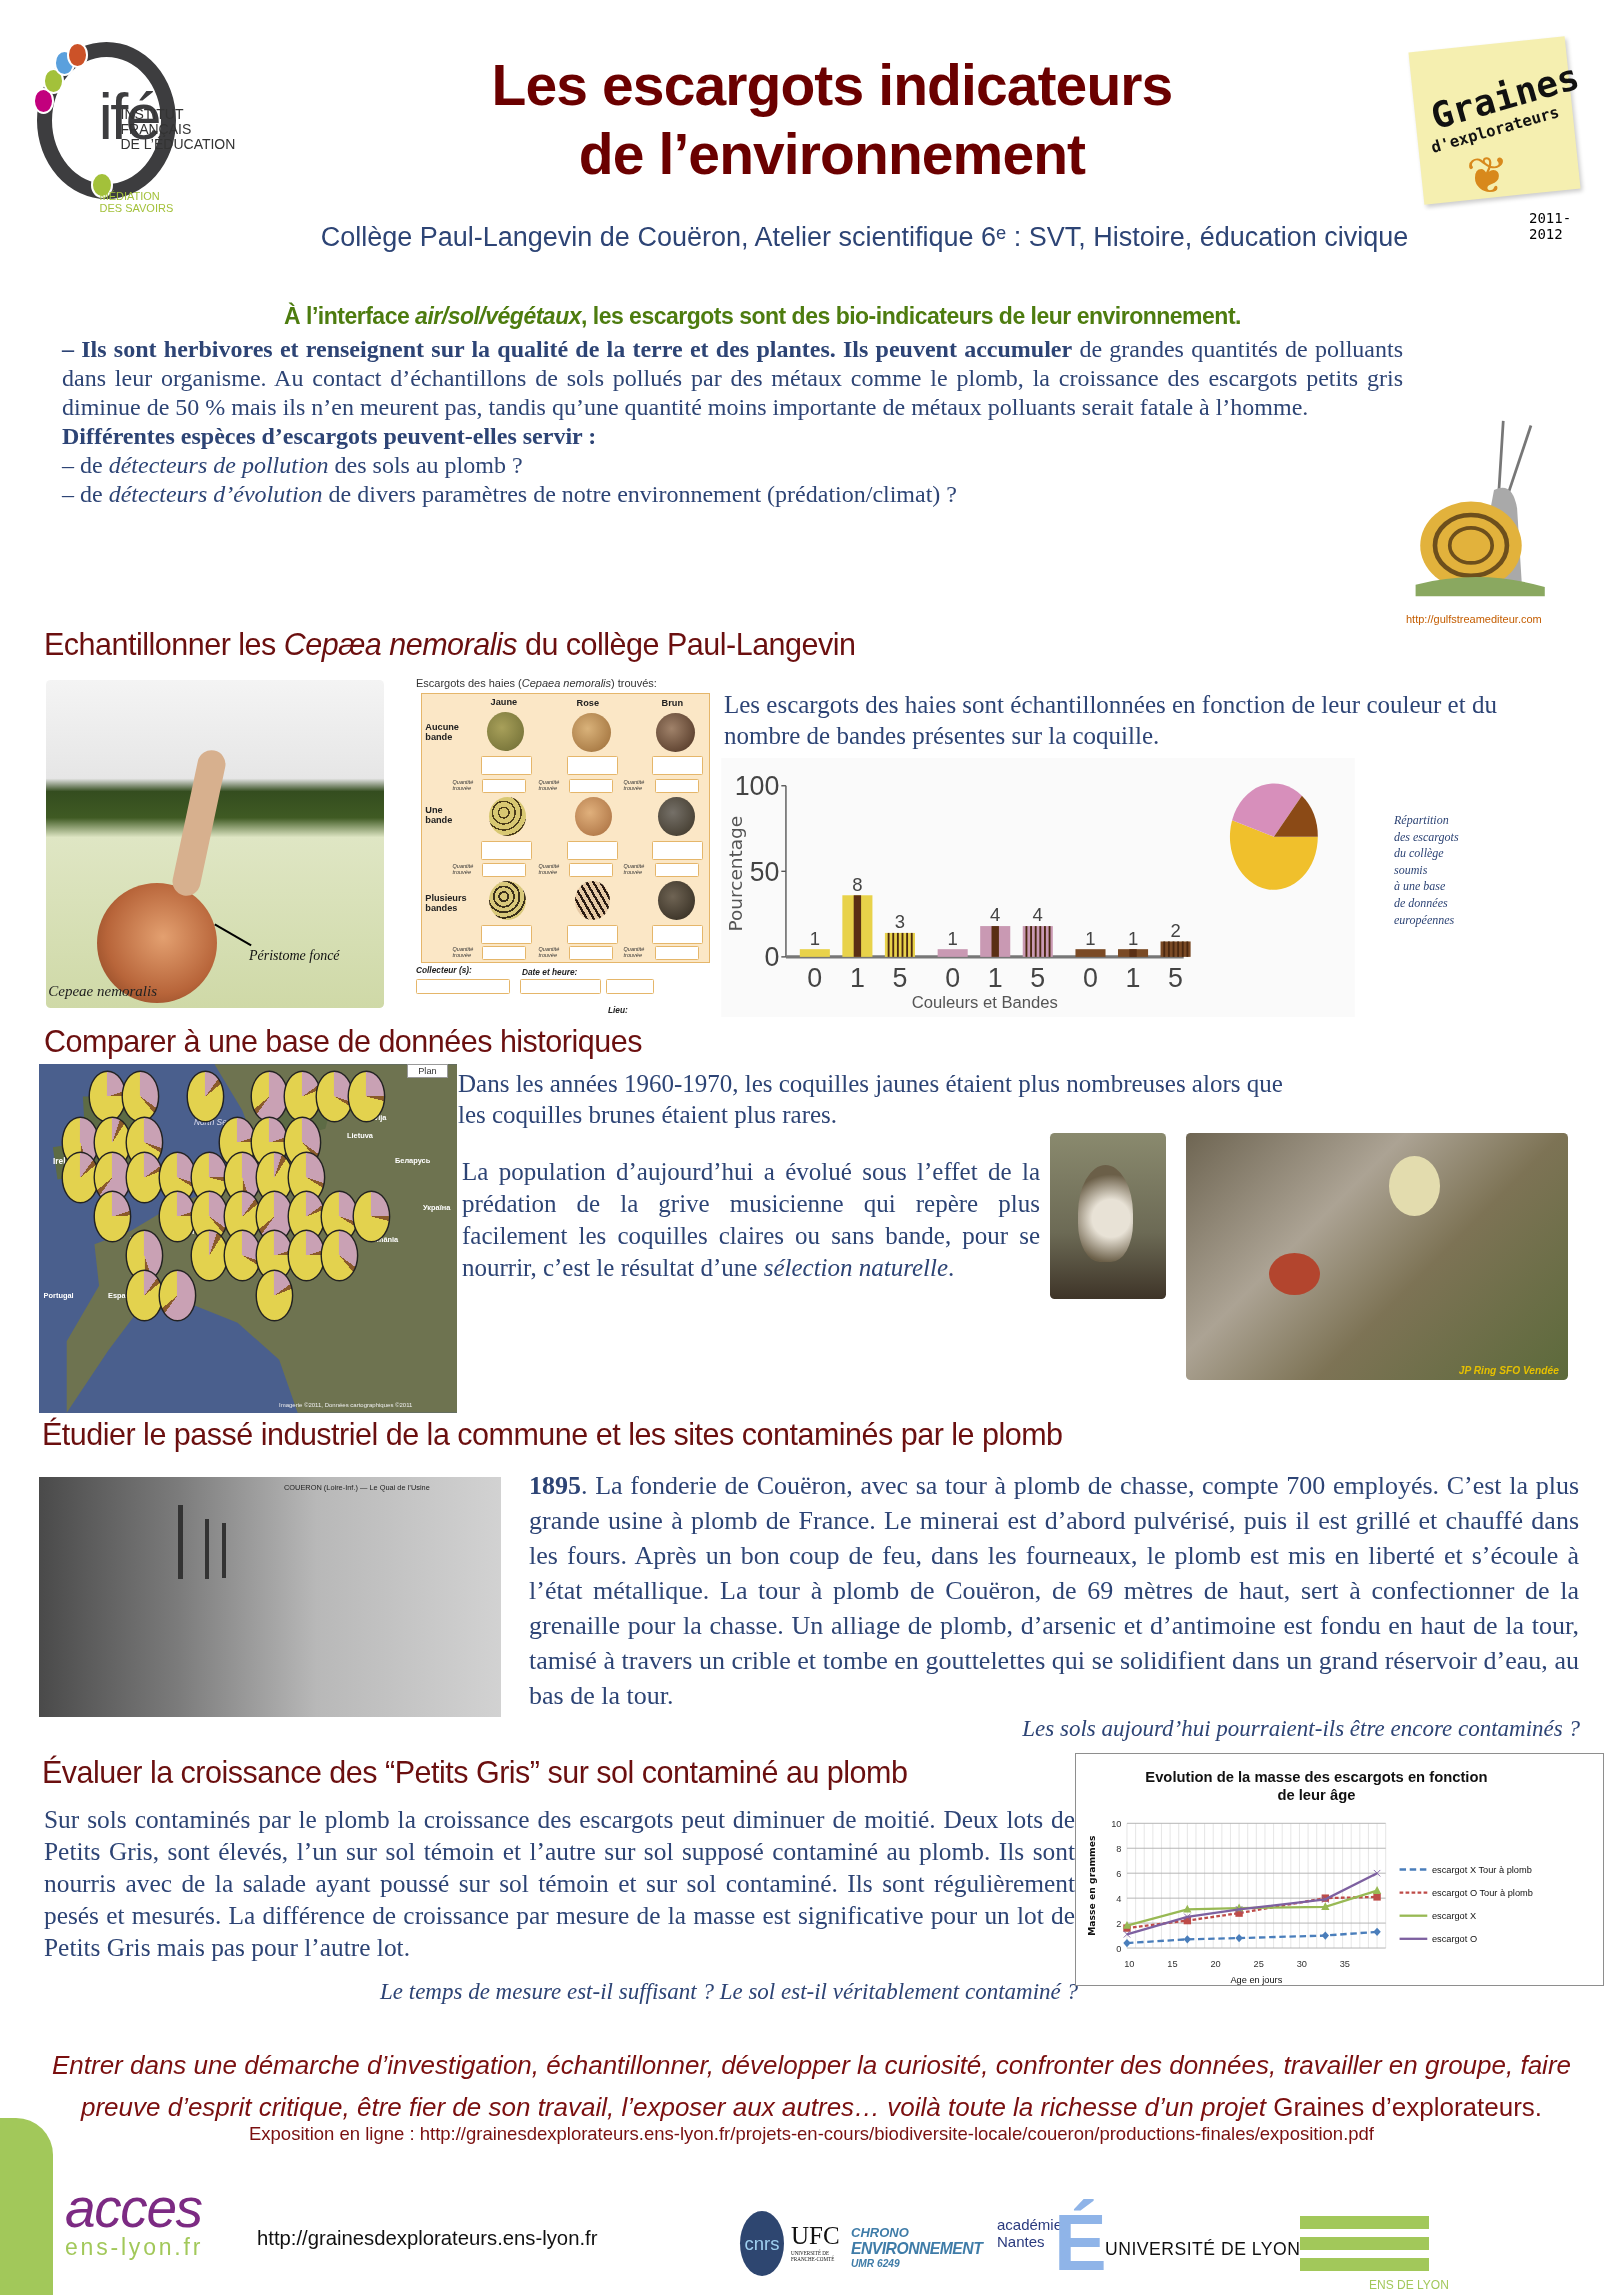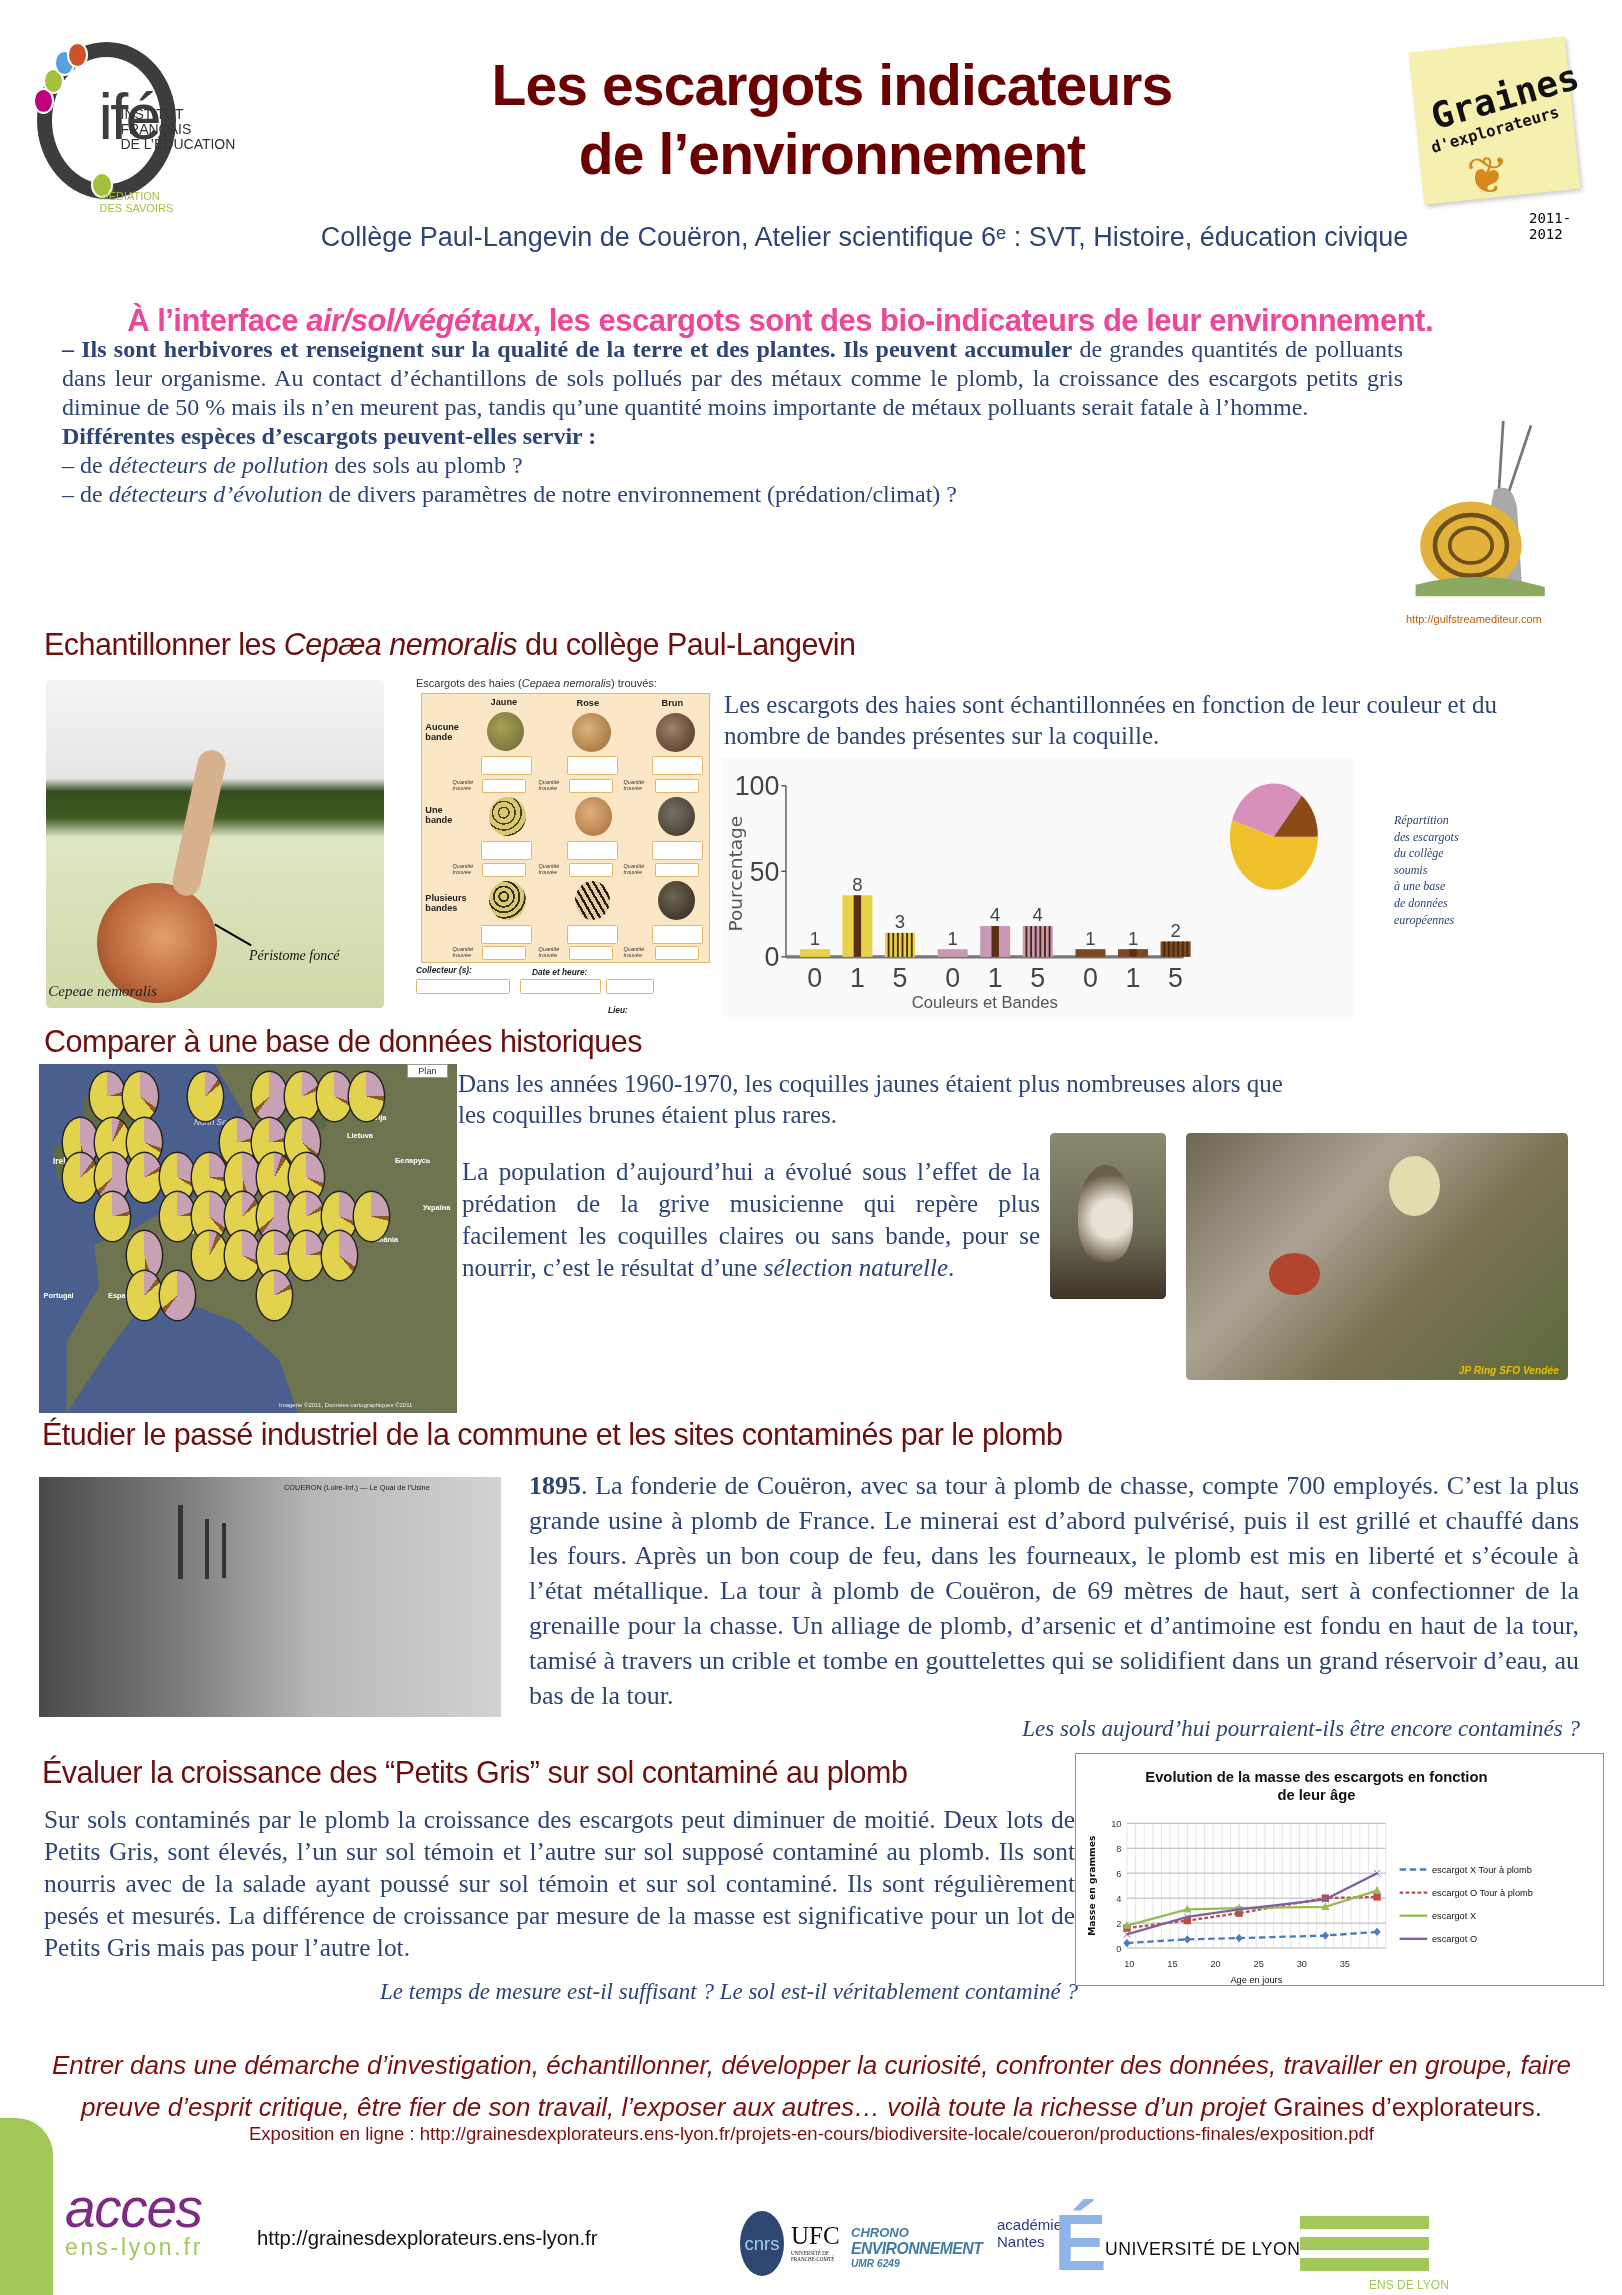--- a/index.html
+++ b/index.html
@@ -11,21 +11,21 @@
   .body-txt{font-family:"Liberation Serif",serif;color:#2d4475;font-size:25px;line-height:31px;text-align:justify;}
   .it{font-style:italic;}
   .b{font-weight:bold;}
   .dot{position:absolute;border-radius:50%;border:2.8px solid #fff;}
   
   #title{left:416px;top:51px;width:832px;text-align:center;font-family:"Liberation Sans",sans-serif;font-weight:bold;color:#6b0000;font-size:57px;line-height:69px;letter-spacing:-0.9px;}
   #subtitle{left:194px;top:222px;width:1341px;text-align:center;font-family:"Liberation Sans",sans-serif;color:#2d4475;font-size:27px;}
   
   #graines{left:1397px;top:25.4px;width:194px;height:190px;}
   
-  #intro-heading{left:92px;top:303px;width:1341px;text-align:right;font-family:"Liberation Sans",sans-serif;font-weight:bold;font-size:31px;color:#ec4899;letter-spacing:-0.5px;}
+  #intro-heading{left:92px;top:303px;width:1341px;text-align:center;font-family:"Liberation Sans",sans-serif;font-weight:bold;font-size:23px;color:#4d7c0f;letter-spacing:-0.5px;}
   #intro{left:62px;top:335px;width:1443px;}
   .snail-img{left:1406px;top:407px;width:153px;height:203px;}
   
   .photo{background:linear-gradient(160deg,#d9d2c8,#9c8e74 40%,#d0c5ad 70%,#e9e1d6);border-radius:4.6px;}
   .form-box{background:#fbe7c6;border:1.8px solid #e5b66a;}
   .inbox{position:absolute;background:#fff;border:1.4px solid #e5b66a;border-radius:1.4px;}
   
   #bar-chart{left:721px;top:758px;width:634px;height:259px;}
   
   #map{left:39px;top:1064px;width:418px;height:349px;background:#4a5f8d;}
@@ -148,21 +148,21 @@
     <span class="abs sans it" style="left:202px;top:169px;width:28px;font-size:5.5px;line-height:6.5px;color:#333;">Quantité trouvée</span>
     <div class="inbox" style="left:233px;top:169px;width:42px;height:12px;"></div>
     <span class="abs sans it" style="left:31px;top:252px;width:28px;font-size:5.5px;line-height:6.5px;color:#333;">Quantité trouvée</span>
     <div class="inbox" style="left:60px;top:252px;width:42px;height:12px;"></div>
     <span class="abs sans it" style="left:117px;top:252px;width:28px;font-size:5.5px;line-height:6.5px;color:#333;">Quantité trouvée</span>
     <div class="inbox" style="left:147px;top:252px;width:42px;height:12px;"></div>
     <span class="abs sans it" style="left:202px;top:252px;width:28px;font-size:5.5px;line-height:6.5px;color:#333;">Quantité trouvée</span>
     <div class="inbox" style="left:233px;top:252px;width:42px;height:12px;"></div>
   </div>
   <span class="abs sans b it" style="left:7px;top:288px;font-size:8.3px;color:#222;">Collecteur (s):</span>
-  <span class="abs sans b it" style="left:123px;top:290px;font-size:8.3px;color:#222;text-align:center;">Date et heure:</span>
+  <span class="abs sans b it" style="left:113px;top:290px;font-size:8.3px;color:#222;text-align:center;">Date et heure:</span>
   <span class="abs sans b it" style="left:199px;top:288px;font-size:8.3px;color:#222;margin-top:40px;">Lieu:</span>
   <div class="inbox" style="left:7px;top:302px;width:92px;height:13px;"></div>
   <div class="inbox" style="left:111px;top:302px;width:79px;height:13px;"></div>
   <div class="inbox" style="left:197px;top:302px;width:46px;height:13px;"></div>
 </div>
 
 <div class="abs body-txt" style="left:724px;top:689px;width:851px;text-align:left;">Les escargots des haies sont échantillonnées en fonction de leur couleur et du nombre de bandes présentes sur la coquille.</div>
 
 <svg id="bar-chart" class="abs" viewBox="0 0 1370 560">
     <rect x="0" y="0" width="1370" height="560" fill="#fafafa"></rect>

